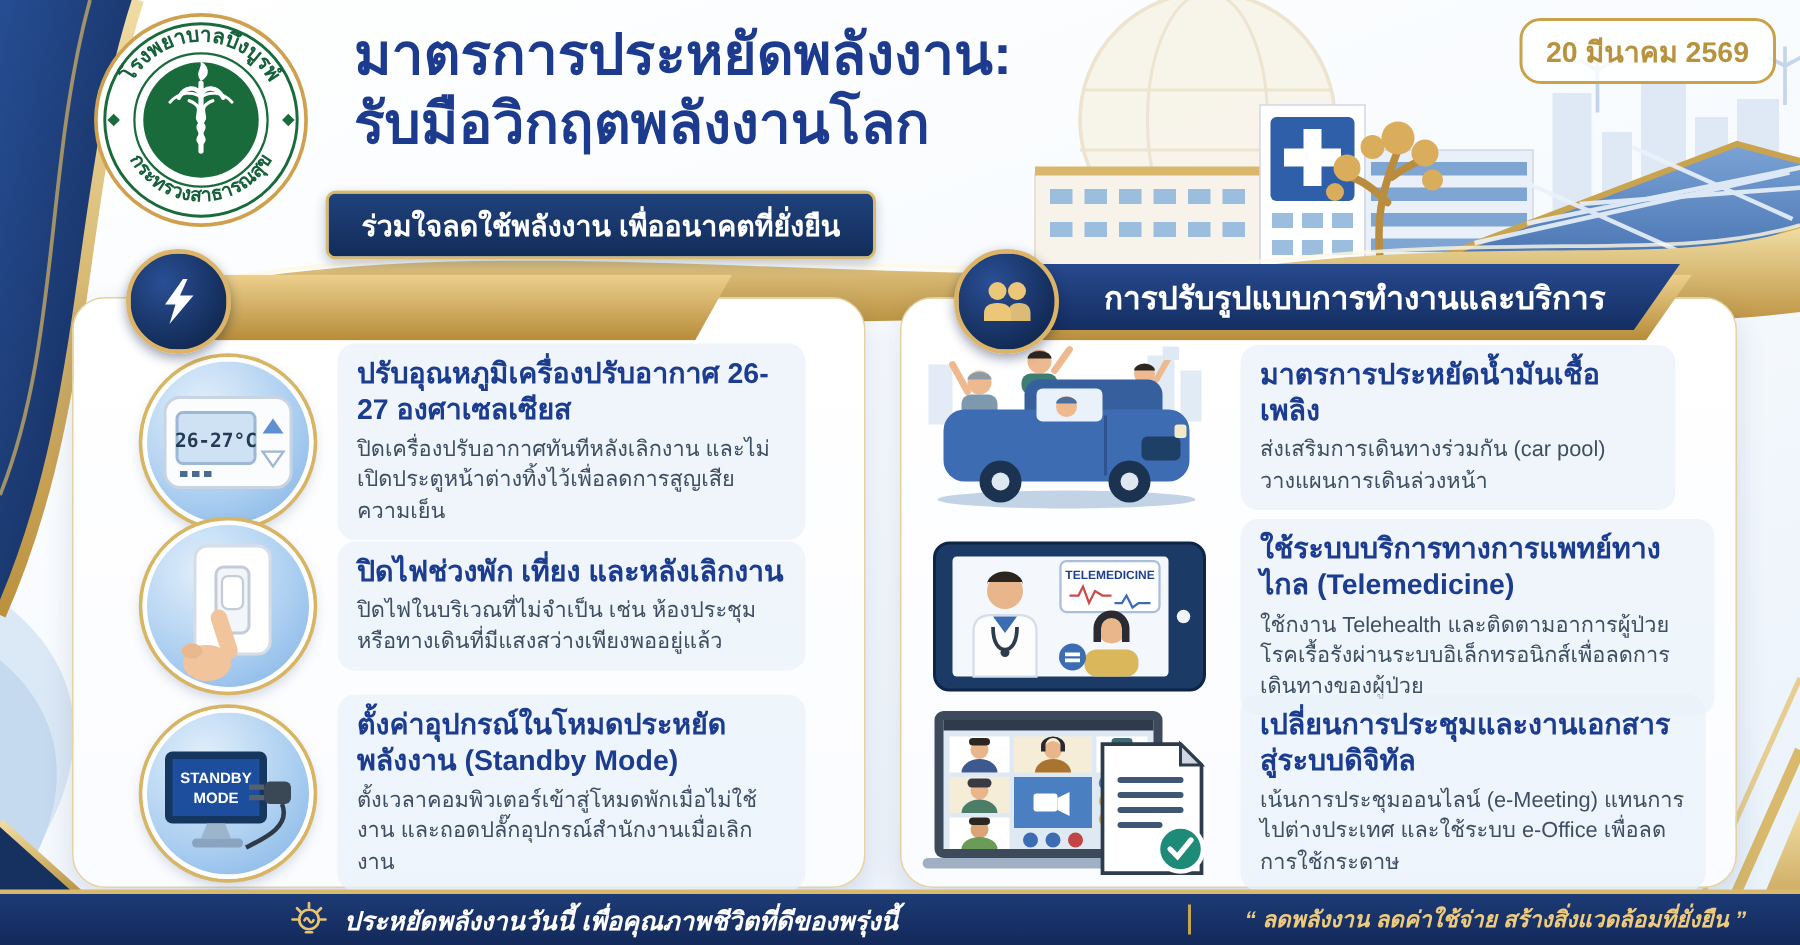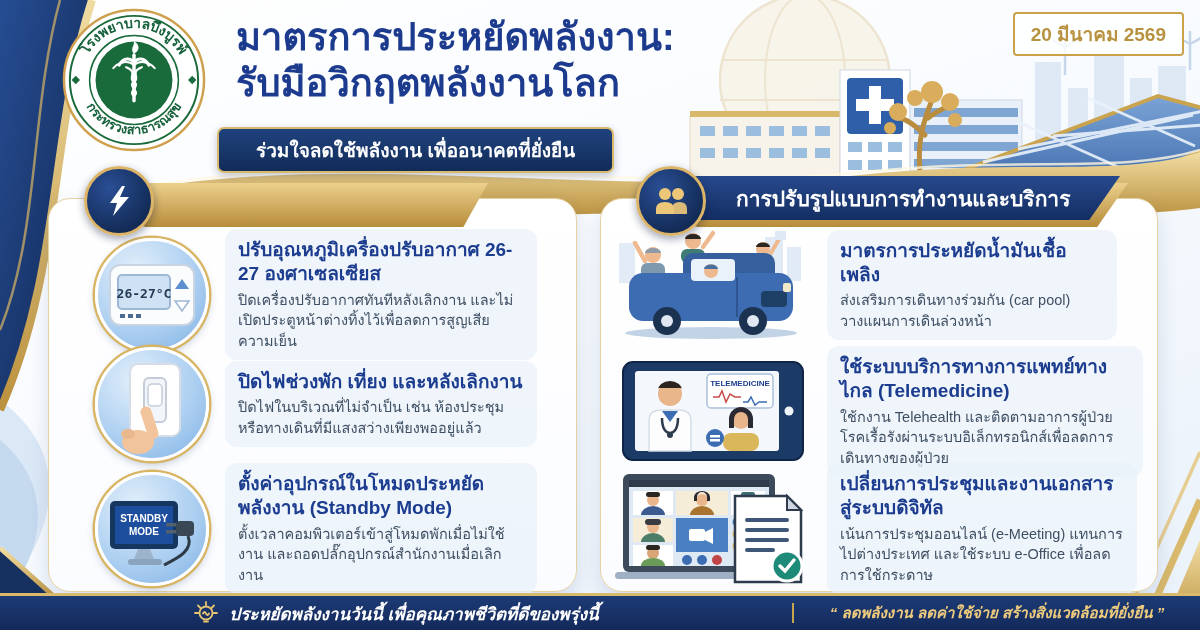--- a/index.html
+++ b/index.html
@@ -5,22 +5,22 @@
   html,body{margin:0;padding:0;}
   body{font-family:"Liberation Sans","DejaVu Sans",sans-serif;}
   #poster{position:relative;width:1200px;height:630px;overflow:hidden;
     background:linear-gradient(160deg,#ffffff 0%,#f8fbfe 45%,#e9f1fa 100%);}
   .abs{position:absolute;}
   
   #title-block{left:216px;top:14px;z-index:3;margin-left:20px;}
   .title-line{font-size:38px;font-weight:800;color:#1d3b8e;line-height:1.22;letter-spacing:0;}
   #subtitle-badge{left:217px;top:127px;z-index:3;background:linear-gradient(180deg,#1f427d,#122c59);
     border:2px solid #d9b96b;border-radius:7px;color:#fff;font-size:19px;font-weight:700;
-    padding:6px 37px;box-shadow:0 3px 8px rgba(20,40,90,.25);}
-  #date-badge{right:16px;top:12px;z-index:4;border:2px solid #c9a24a;border-radius:4px;
+    padding:6px 22px;box-shadow:0 3px 8px rgba(20,40,90,.25);}
+  #date-badge{right:16px;top:12px;z-index:4;border:2px solid #c9a24a;border-radius:14px;
     color:#b8923f;font-size:19px;font-weight:800;padding:5px 16px;background:rgba(255,255,255,.82);}
   
   .card{background:linear-gradient(180deg,#ffffff,#fbfcff);border:1.5px solid #e4d2a1;border-radius:22px;
     box-shadow:0 8px 20px rgba(28,58,120,.14);z-index:2;}
   #left-card{left:48px;top:198px;width:527px;height:392px;}
   #right-card{left:600px;top:198px;width:556px;height:392px;}
   .hdr-circle{width:64px;height:64px;border-radius:50%;z-index:6;
     background:radial-gradient(circle at 35% 30%,#2a4f95,#122a55 75%);
     border:3px solid #dcb468;box-shadow:0 3px 8px rgba(10,25,60,.4);
     display:flex;align-items:center;justify-content:center;}

